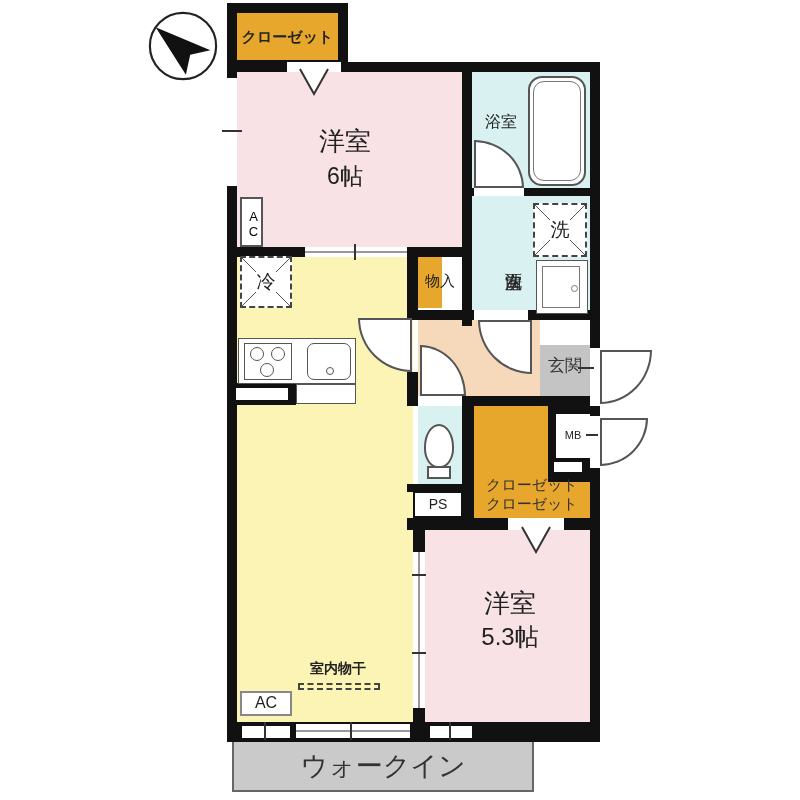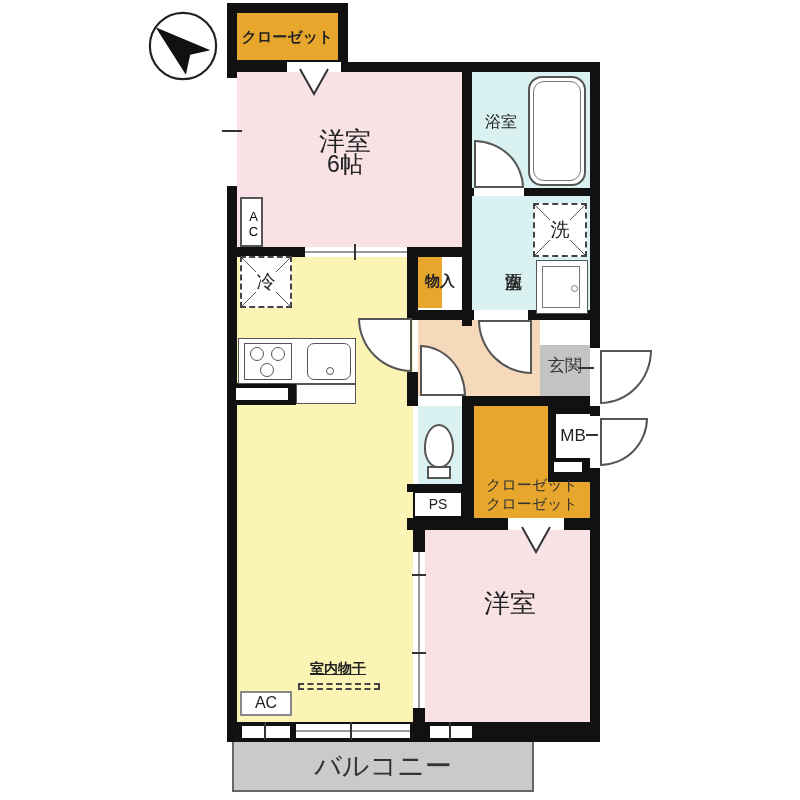--- a/index.html
+++ b/index.html
@@ -41,21 +41,21 @@
   <div class="fill" style="left:418px;top:257px;width:24px;height:51px;background:#e7a62c;"></div>
   <div class="fill diag-br" style="left:442px;top:257px;width:22px;height:51px;background:#fff;"></div>
   <div class="fill" style="left:418px;top:320px;width:122px;height:76px;background:#f5d9ba;"></div>
   <div class="fill diag-br" style="left:540px;top:320px;width:50px;height:25px;background:#fff;"></div>
   <div class="fill" style="left:540px;top:345px;width:50px;height:53px;background:#c4c4c4;"></div>
   <div class="fill" style="left:418px;top:406px;width:44px;height:78px;background:#d9f1f0;"></div>
   <div class="fill" style="left:474px;top:406px;width:116px;height:112px;background:#e7a62c;"></div>
   <div class="fill" style="left:425px;top:530px;width:165px;height:192px;background:#f8e2e5;"></div>
 
   <div class="fill" style="left:232px;top:740px;width:302px;height:52px;background:#cacaca;border:2px solid #666;">
-    <div class="lbl" style="left:0;top:10px;width:100%;font-size:27px;color:#333;">バルコニー</div>
+    <div class="lbl" style="left:0;top:10px;width:100%;font-size:27px;color:#333;">ウォークイン</div>
   </div>
 
   <div class="w" style="left:227px;top:3px;width:121px;height:67px;"></div>
   <div class="fill" style="left:237px;top:13px;width:101px;height:47px;background:#e7a62c;display:flex;align-items:center;justify-content:center;">
     <span class="lbl" style="position:static;font-size:15px;font-weight:bold;">クローゼット</span>
   </div>
   <div class="w" style="left:227px;top:62px;width:373px;height:10px;"></div>
   <div class="w" style="left:227px;top:62px;width:10px;height:680px;"></div>
   <div class="w" style="left:590px;top:62px;width:10px;height:680px;"></div>
   <div class="w" style="left:462px;top:62px;width:10px;height:264px;"></div>
@@ -77,21 +77,21 @@
   <div class="w" style="left:413px;top:708px;width:12px;height:34px;"></div>
   <div class="w" style="left:227px;top:722px;width:373px;height:20px;"></div>
   <div class="w" style="left:228px;top:383px;width:68px;height:22px;"></div>
   <div class="win" style="left:236px;top:388px;width:52px;height:12px;"></div>
 
   <div class="w" style="left:548px;top:398px;width:44px;height:16px;"></div>
   <div class="w" style="left:548px;top:398px;width:8px;height:84px;"></div>
   <div class="w" style="left:548px;top:456px;width:44px;height:26px;"></div>
   <div class="win" style="left:554px;top:462px;width:28px;height:10px;"></div>
   <div class="fill" style="left:556px;top:414px;width:34px;height:44px;background:#fff;display:flex;align-items:center;justify-content:center;">
-    <span class="lbl" style="position:static;font-size:17px;">MB</span>
+    <span class="lbl" style="position:static;font-size:11px;">MB</span>
   </div>
 
   <div class="gap" style="left:590px;top:348px;width:10px;height:58px;"></div>
   <div class="gap" style="left:590px;top:416px;width:10px;height:52px;"></div>
 
   <div class="win" style="left:227px;top:78px;width:10px;height:108px;"></div>
   <div class="tick" style="left:222px;top:130px;width:20px;height:2px;"></div>
 
   <div class="gap" style="left:305px;top:247px;width:102px;height:10px;"></div>
   <div class="sline" style="left:305px;top:251px;width:102px;height:2px;"></div>
@@ -160,33 +160,34 @@
   <div class="fixture" style="left:413px;top:491px;width:50px;height:27px;border-color:#111;display:flex;align-items:center;justify-content:center;">
     <span class="lbl" style="position:static;font-size:14px;">PS</span>
   </div>
 
   <div class="fixture vert" style="left:240px;top:197px;width:23px;height:50px;border-width:2px;border-color:#555;font-size:13px;text-align:center;padding-top:4px;"><span>AC</span></div>
   <div class="fixture" style="left:240px;top:691px;width:52px;height:25px;border-width:2px;border-color:#888;display:flex;align-items:center;justify-content:center;">
     <span class="lbl" style="position:static;font-size:16px;">AC</span>
   </div>
 
   <div class="lbl" style="left:287px;top:128px;width:116px;font-size:26px;">洋室</div>
-  <div class="lbl" style="left:287px;top:152px;width:116px;font-size:23px;">6帖</div>
+  <div class="lbl" style="left:287px;top:164px;width:116px;font-size:23px;">6帖</div>
 
   <div class="lbl" style="left:474px;top:114px;width:54px;font-size:16px;">浴室</div>
   <div class="lbl vert" style="left:494px;top:210px;width:28px;height:100px;font-size:17px;">洗面室</div>
 
-  <div class="lbl" style="left:414px;top:273px;width:52px;font-size:15px;font-weight:bold;">物入</div>
+  <div class="lbl" style="left:414px;top:273px;width:52px;font-size:15px;font-weight:normal;">物入</div>
 
   <div class="lbl" style="left:540px;top:357px;width:50px;font-size:17px;color:#333;">玄関</div>
   <div class="tick" style="left:578px;top:367px;width:16px;height:2px;"></div>
   <div class="tick" style="left:586px;top:434px;width:12px;height:2px;"></div>
 
   <div class="lbl" style="left:474px;top:477px;width:116px;font-size:15px;color:#333;">クローゼット</div>
   <div class="lbl" style="left:474px;top:496px;width:116px;font-size:15px;color:#333;">クローゼット</div>
 
 
   <div class="lbl" style="left:450px;top:590px;width:120px;font-size:26px;">洋室</div>
+  <div class="lbl" style="left:447px;top:624px;width:126px;font-size:24px;">5.3帖</div>
 
-  <div class="lbl" style="left:288px;top:661px;width:100px;font-size:14px;font-weight:bold;text-decoration:underline;">室内物干</div>
+  <div class="lbl" style="left:288px;top:661px;width:100px;font-size:14px;font-weight:bold;">室内物干</div>
   <div class="abs" style="left:298px;top:683px;width:82px;height:7px;border:2px dashed #444;"></div>
 
 </div>
 
 </body></html>

